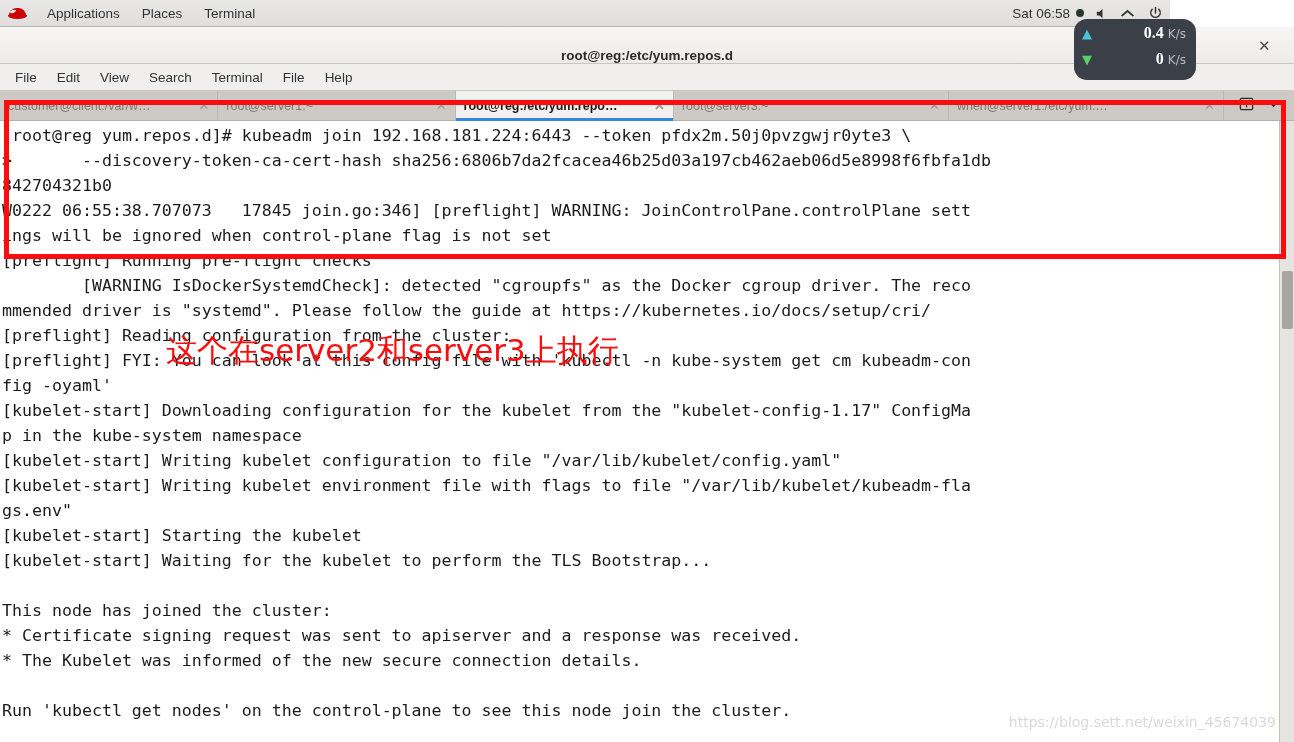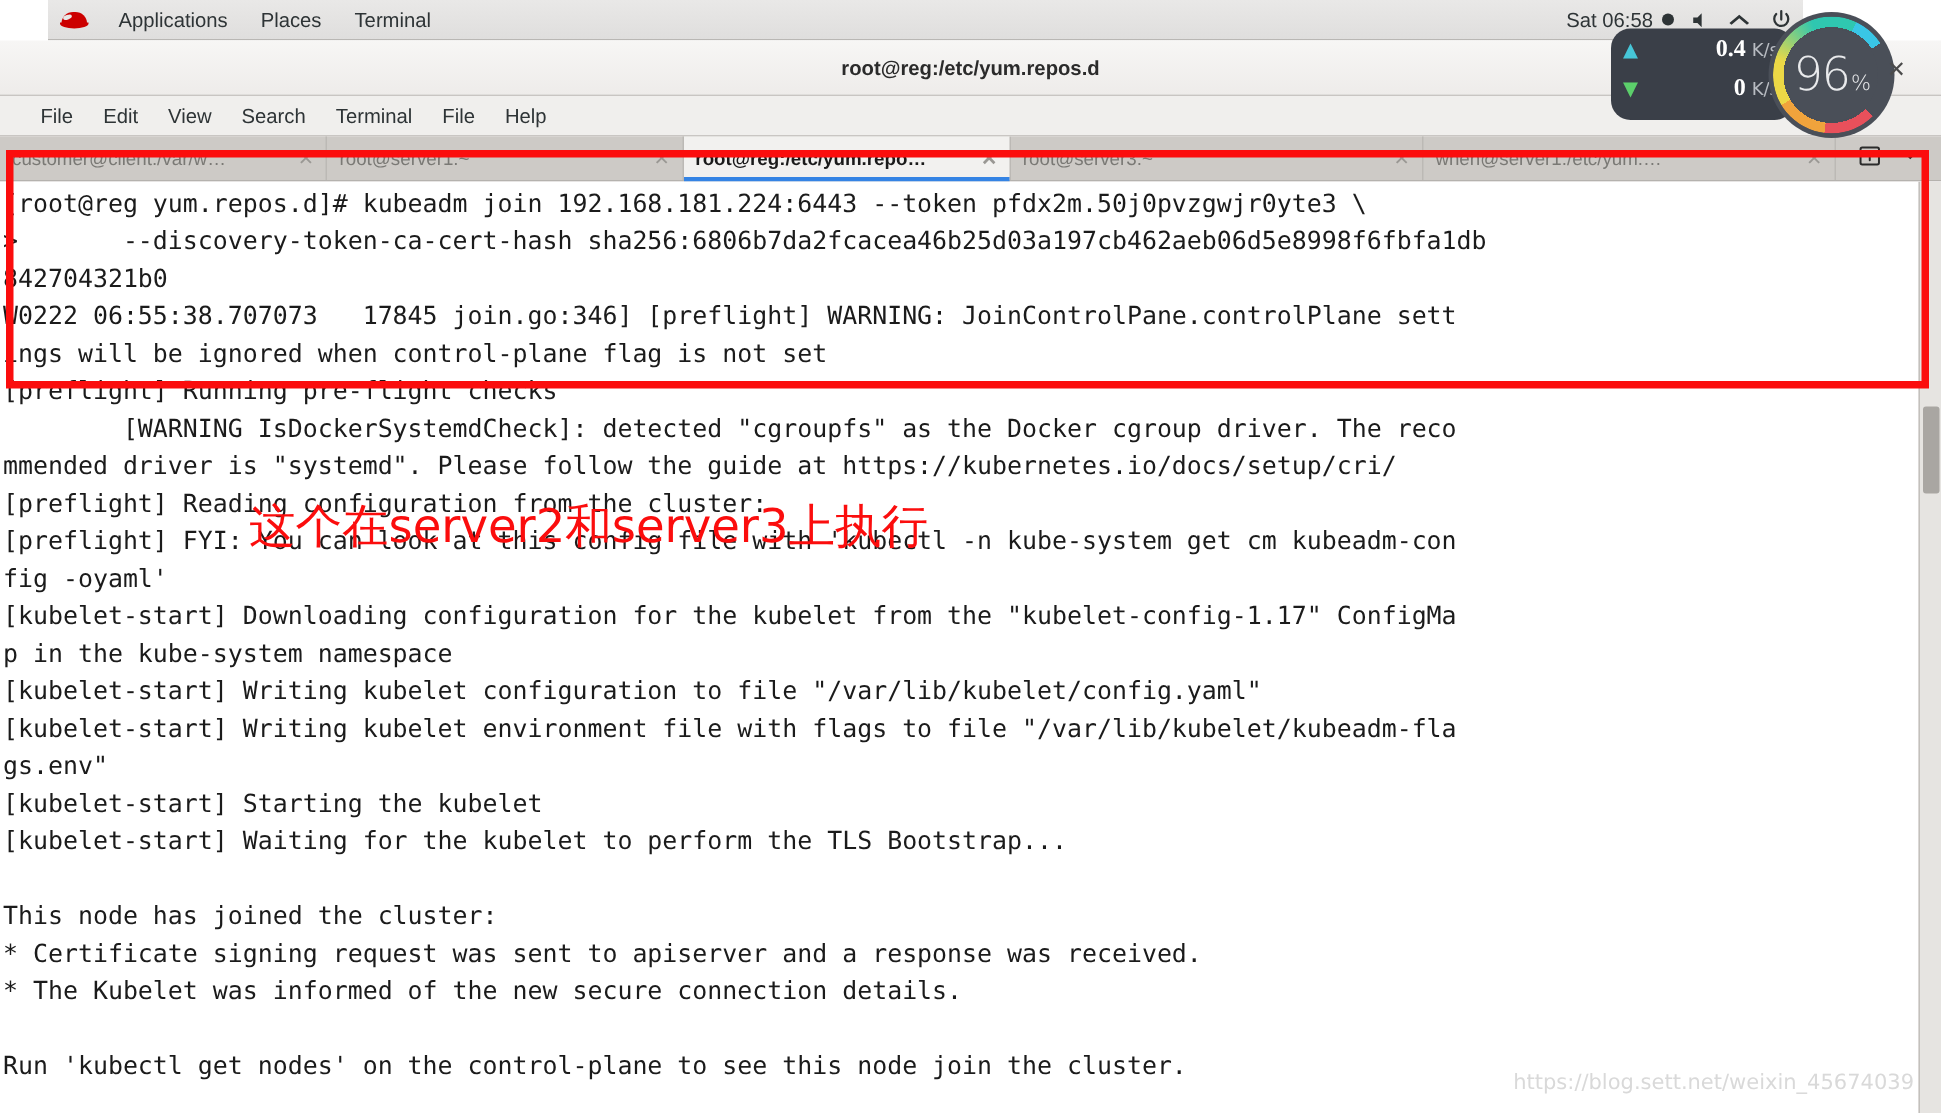--- a/index.html
+++ b/index.html
@@ -11,21 +11,21 @@
   }
   #app { position: relative; width: 1294px; height: 742px; overflow: hidden; }
 
   
   .gnome-panel {
     position: absolute; top: 0; left: 0;
     width: 1170px; height: 27px;
     background: linear-gradient(to bottom, #e9e8e7 0%, #dfdedd 100%);
     border-bottom: 1px solid #b9b7b4;
     display: flex; align-items: center;
-    font-size: 13.5px; color: #2e3436; margin-left: 32px;
+    font-size: 13.5px; color: #2e3436;
   }
   .rh-logo {
     width: 20px; height: 17px; margin-left: 8px; margin-right: 8px;
     position: relative;
   }
   .rh-logo .hat {
     position: absolute; left: 1px; top: 3px;
     width: 17px; height: 10px;
     background: #cc0000;
     border-radius: 55% 55% 42% 42% / 90% 90% 30% 30%;
@@ -59,29 +59,29 @@
   .term-window {
     position: absolute; top: 27px; left: 0;
     width: 1294px; height: 715px;
     background: #ffffff;
     display: flex; flex-direction: column;
   }
   .titlebar {
     height: 37px; flex: 0 0 37px;
     background: linear-gradient(to bottom, #f7f6f5 0%, #eeecea 100%);
     border-bottom: 1px solid #c8c5c2;
-    display: flex; align-items: center; justify-content: center;
+    display: flex; align-items: flex-end; justify-content: center;
     font-size: 13.5px; color: #2b2b2b; font-weight: bold;
   }
   .menubar {
     height: 27px; flex: 0 0 27px;
     background: #f0efed;
     border-bottom: 1px solid #c9c6c3;
     display: flex; align-items: center;
-    padding-left: 17px;
+    padding-left: 5px;
     font-size: 13.5px; color: #2e3436;
   }
   .menubar .mitem { padding: 4px 10px; border-radius: 2px; cursor: default; }
 
   
   .tabbar {
     height: 30px; flex: 0 0 30px;
     background: #cdcac6;
     display: flex; align-items: stretch;
     position: relative;
@@ -353,24 +353,16 @@
       <span class="val">0.4</span>
       <span class="unit">K/s</span>
     </div>
     <div class="row">
       <span class="arrow down">▼</span>
       <span class="val">0</span>
       <span class="unit">K/s</span>
     </div>
   </div>
 
-  <div class="gauge">
-    <div class="ring"></div>
-    <div class="inner"></div>
-    <div class="pct">
-      <span>96</span>
-      <span class="sym">%</span>
-    </div>
-  </div>
   <div class="gauge-close">✕</div>
 
   <div class="watermark">https://blog.sett.net/weixin_45674039</div>
 </div>
 
 </body></html>

